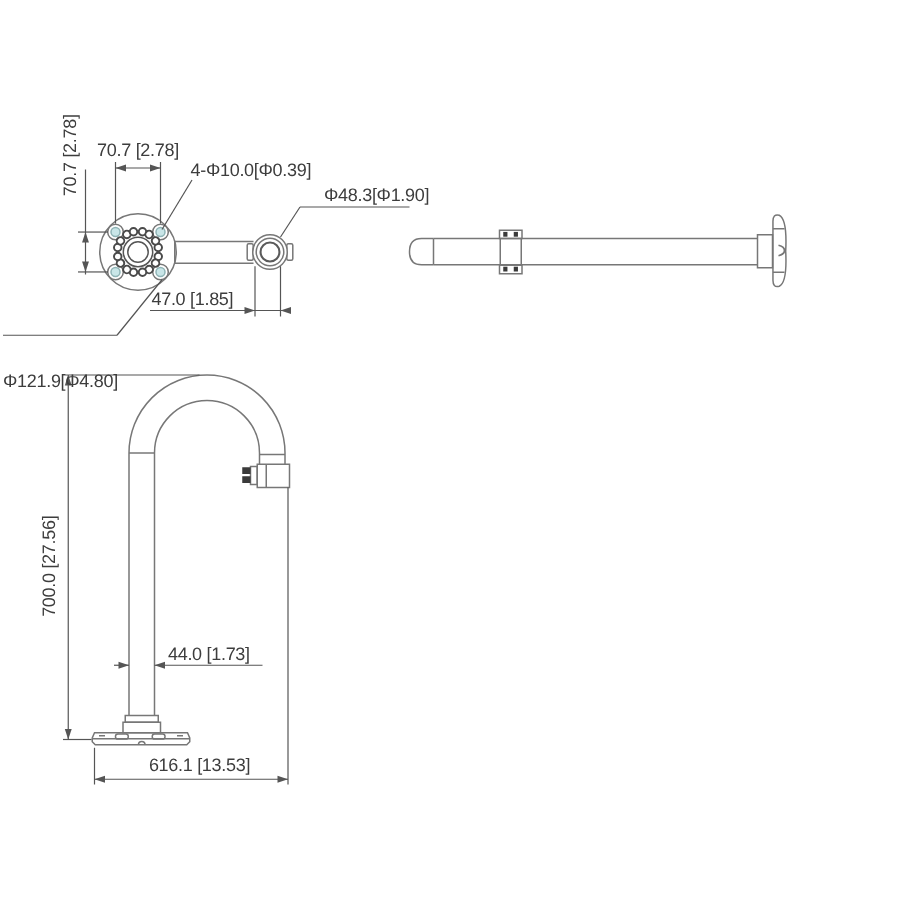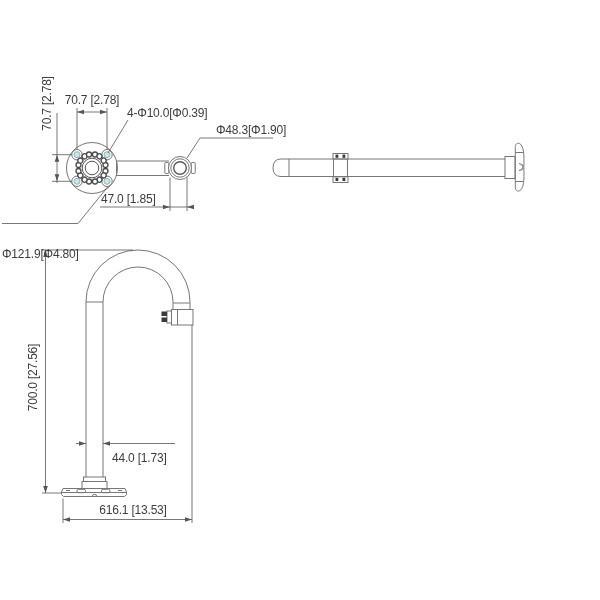--- a/index.html
+++ b/index.html
@@ -195,17 +195,17 @@
   <div class="dim" style="left:127px;top:107px;">4-Φ10.0[Φ0.39]</div>
 
   <div class="dim" style="left:216px;top:124px;">Φ48.3[Φ1.90]</div>
 
   <div class="dim" style="left:101px;top:193px;">47.0 [1.85]</div>
 
   <div class="dim" style="left:2px;top:209.5px;margin-top:38px;">Φ121.9[Φ4.80]</div>
 
   <div class="dim rot" style="left:-13px;top:371px;width:92px;">700.0 [27.56]</div>
 
-  <div class="dim" style="left:112px;top:452px;text-align:center;">44.0 [1.73]</div>
+  <div class="dim" style="left:112px;top:430px;text-align:center;">44.0 [1.73]</div>
 
   <div class="dim center" style="left:93px;top:504px;width:80px;">616.1 [13.53]</div>
 
 </div>
 
 </body></html>

